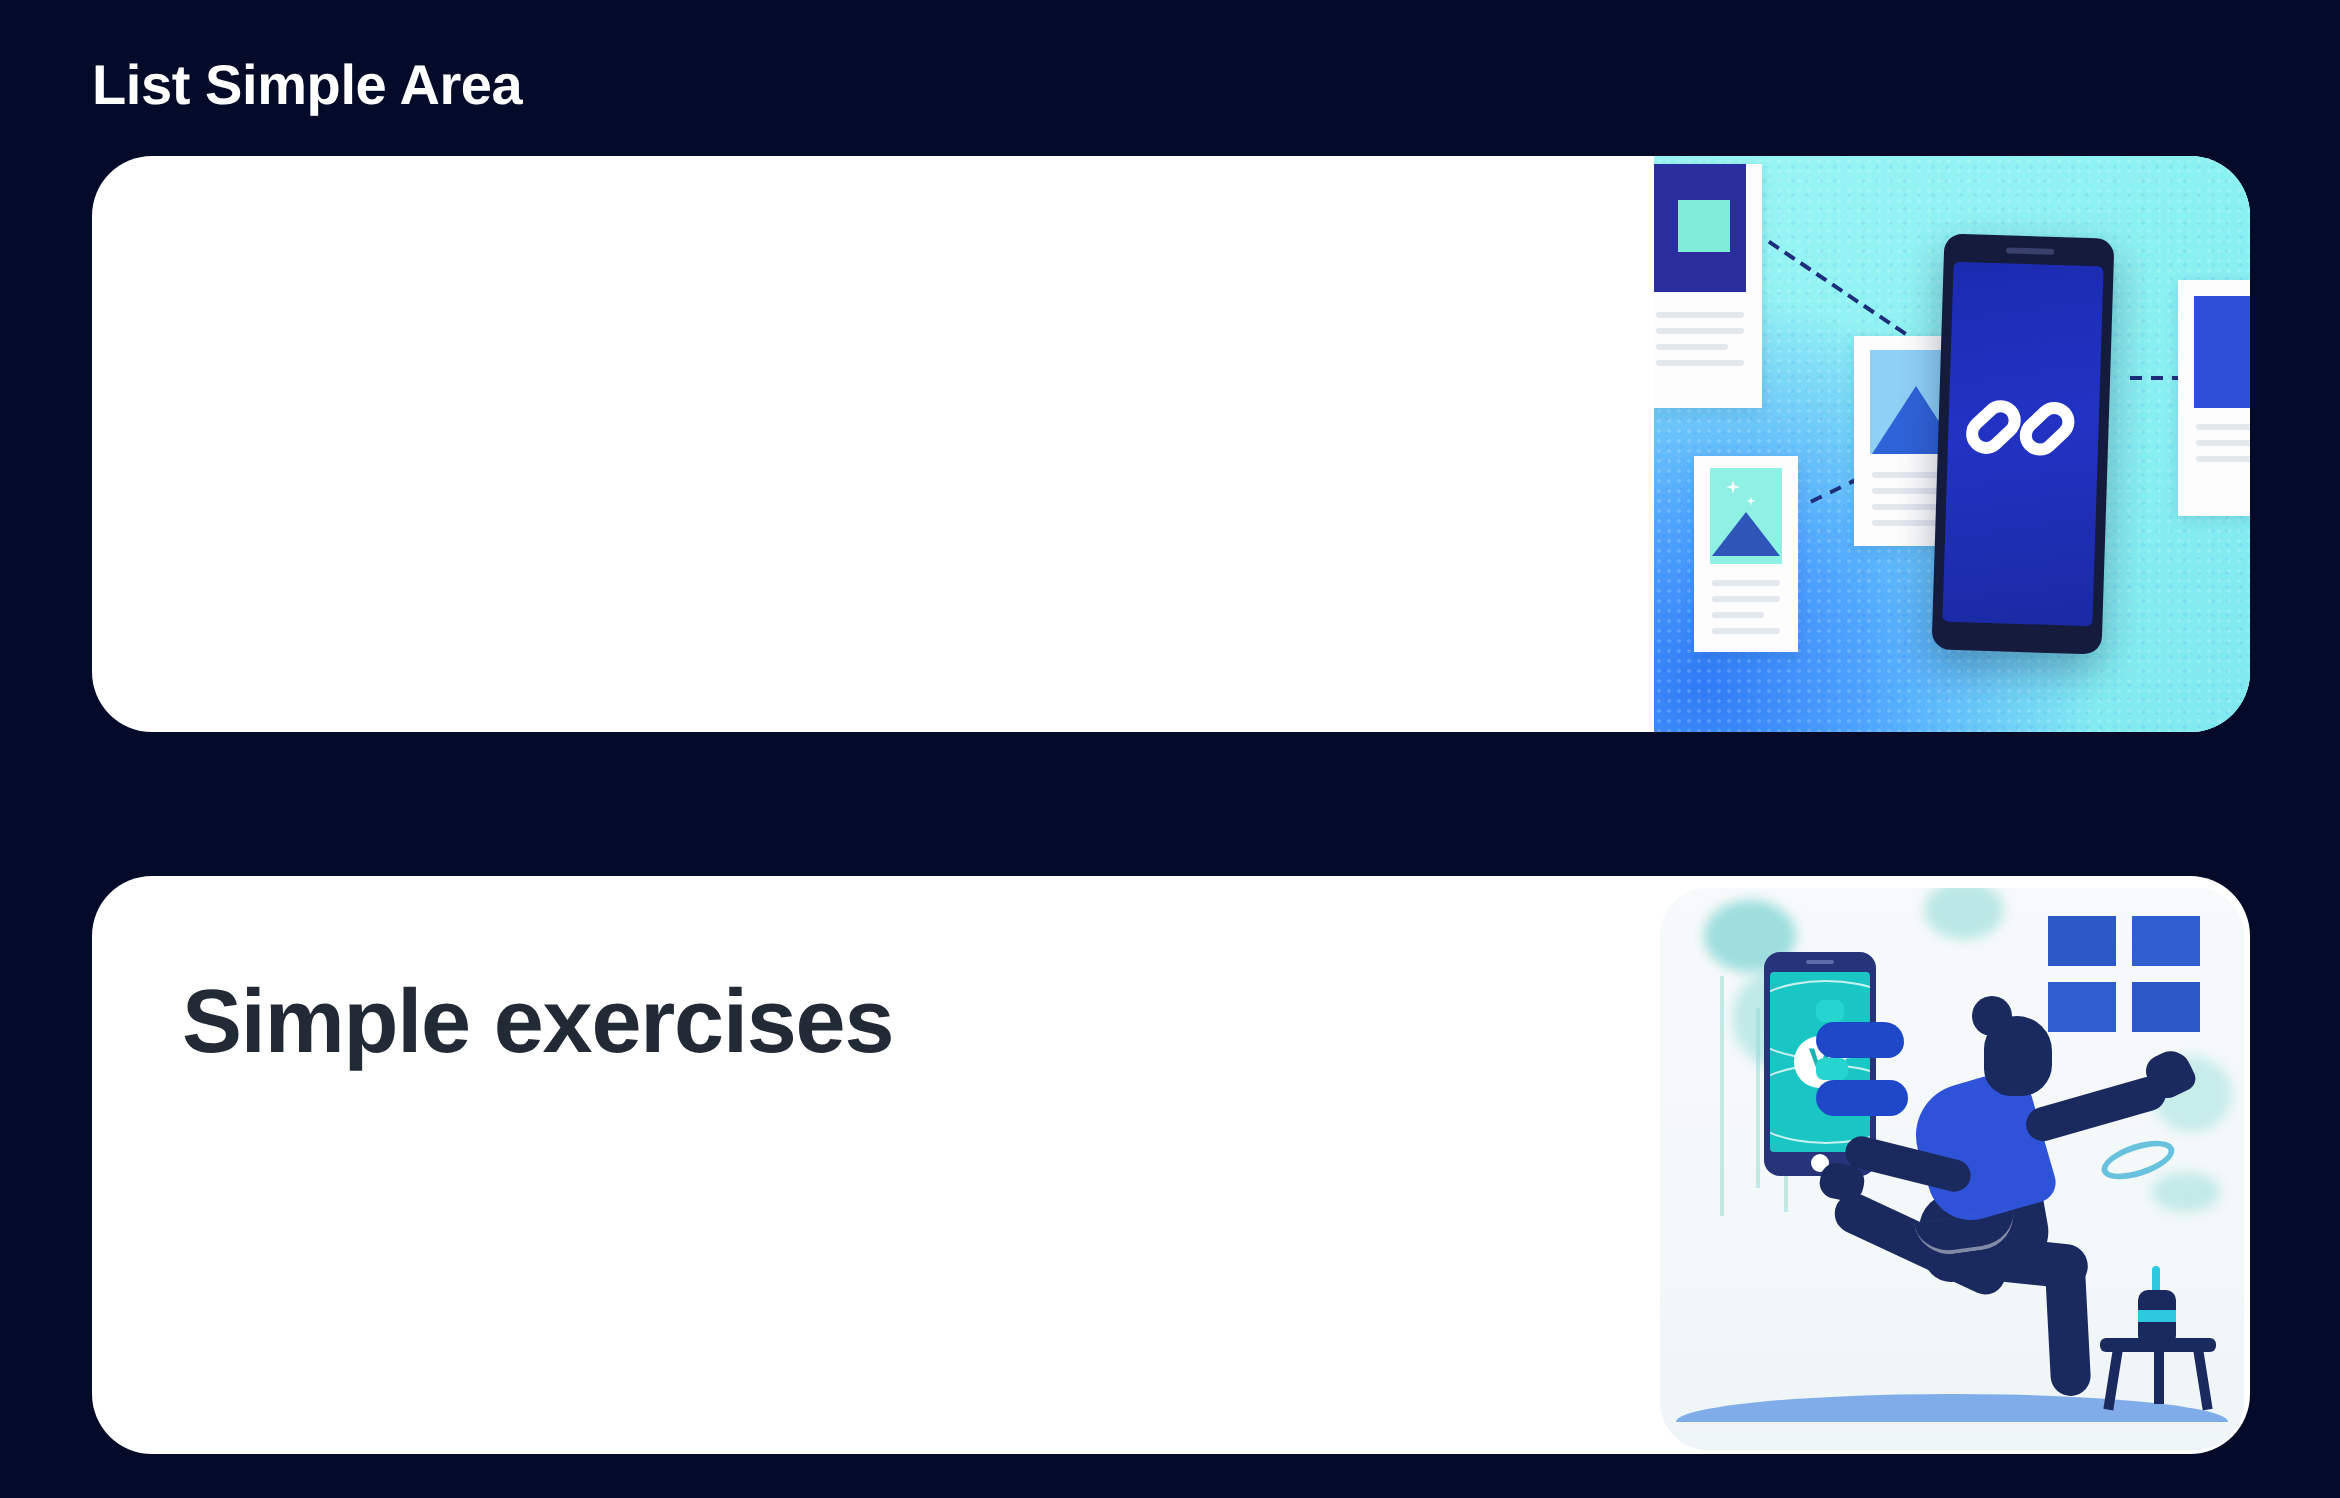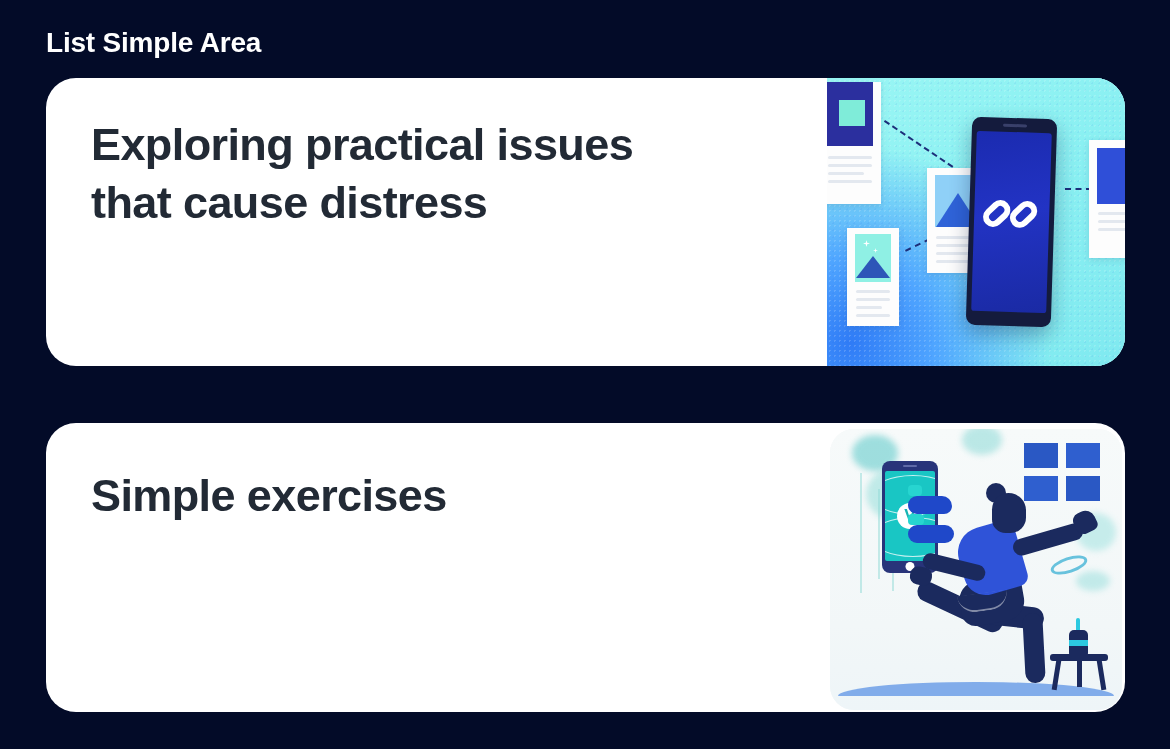--- a/index.html
+++ b/index.html
@@ -41,21 +41,21 @@
   .card {
     position: absolute;
     left: 46px;
     width: 1079px;
     background: #ffffff;
     border-radius: 30px;
     overflow: hidden;
   }
 
   .card-1 { top: 78px;  height: 288px; }
-  .card-2 { top: 423px; height: 289px; }
+  .card-2 { top: 438px; height: 289px; }
 
   .card-title {
     position: absolute;
     left: 45px;
     color: #222a35;
     font-weight: 700;
     letter-spacing: -0.6px;
   }
 
   .card-1 .card-title {
@@ -392,21 +392,20 @@
 </style>
 </head>
 <body>
 
 <div class="screen">
 
   <div class="page-title">List Simple Area</div>
 
   <div class="card card-1">
 
-    <div class="card-title">Exploring practical issues that cause distress</div>
 
     <div class="illus illus-1">
       <div class="ill1-bg"></div>
       <div class="ill1-noise"></div>
 
       <div class="dash dash-1"></div>
       <div class="dash dash-2"></div>
       <div class="dash dash-3"></div>
 
       <div class="doc doc-a">

